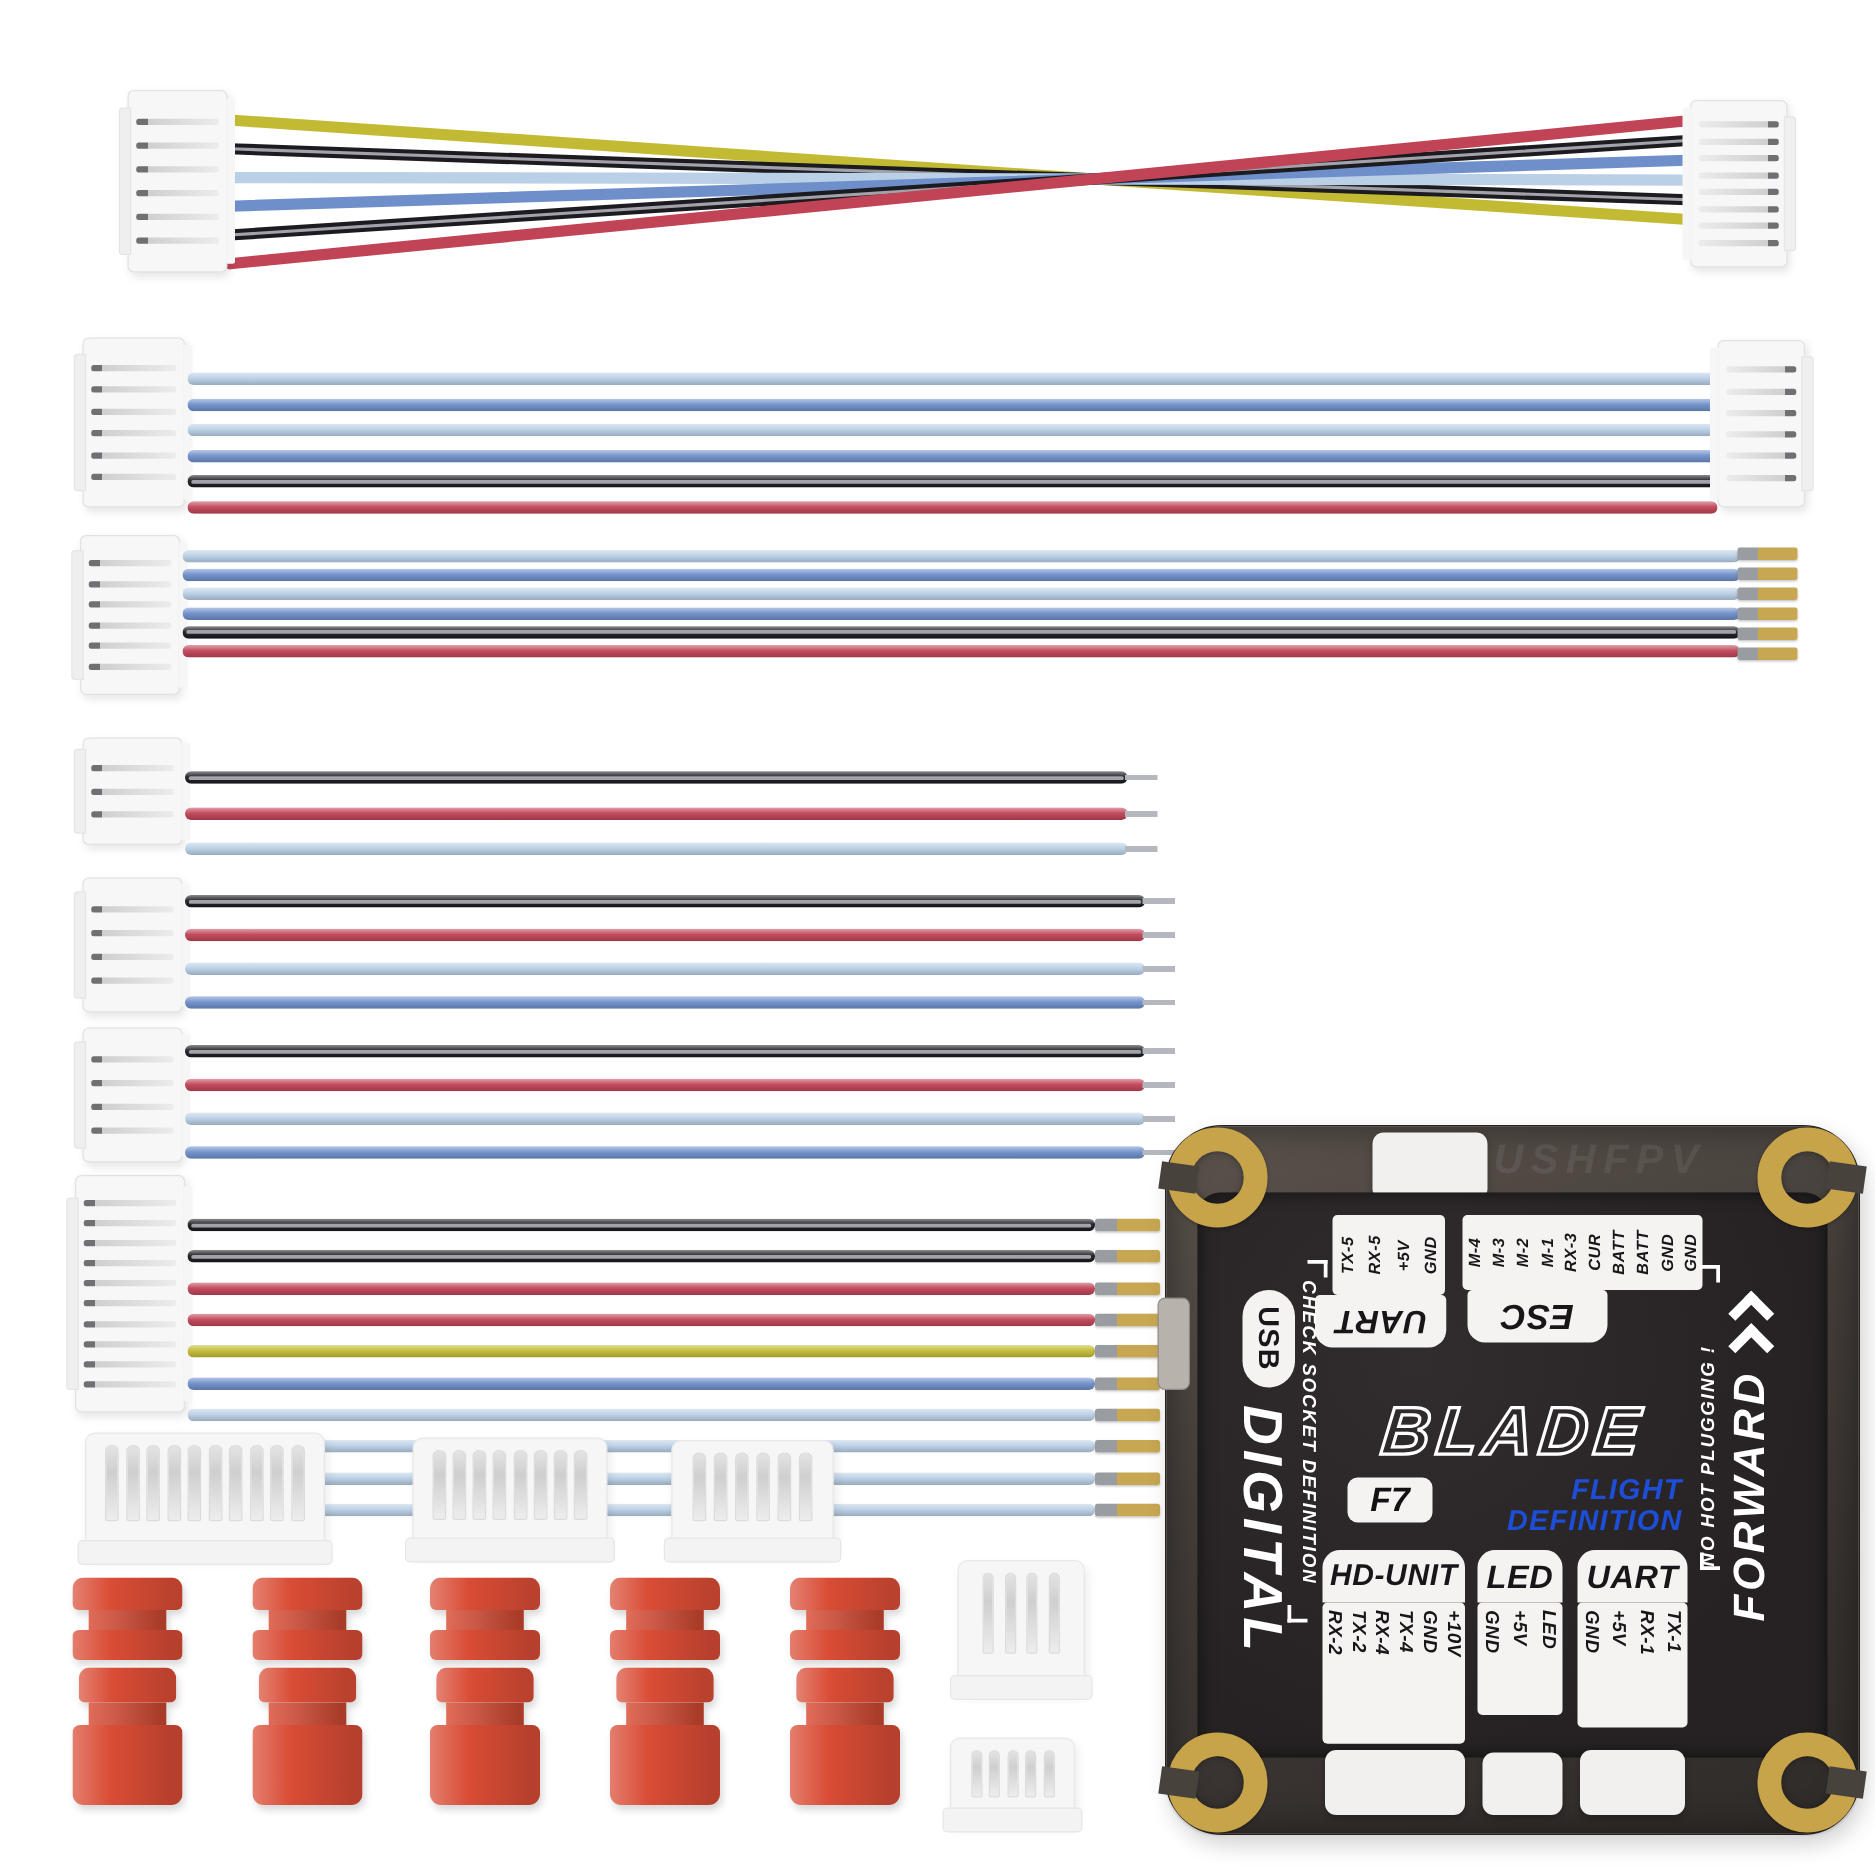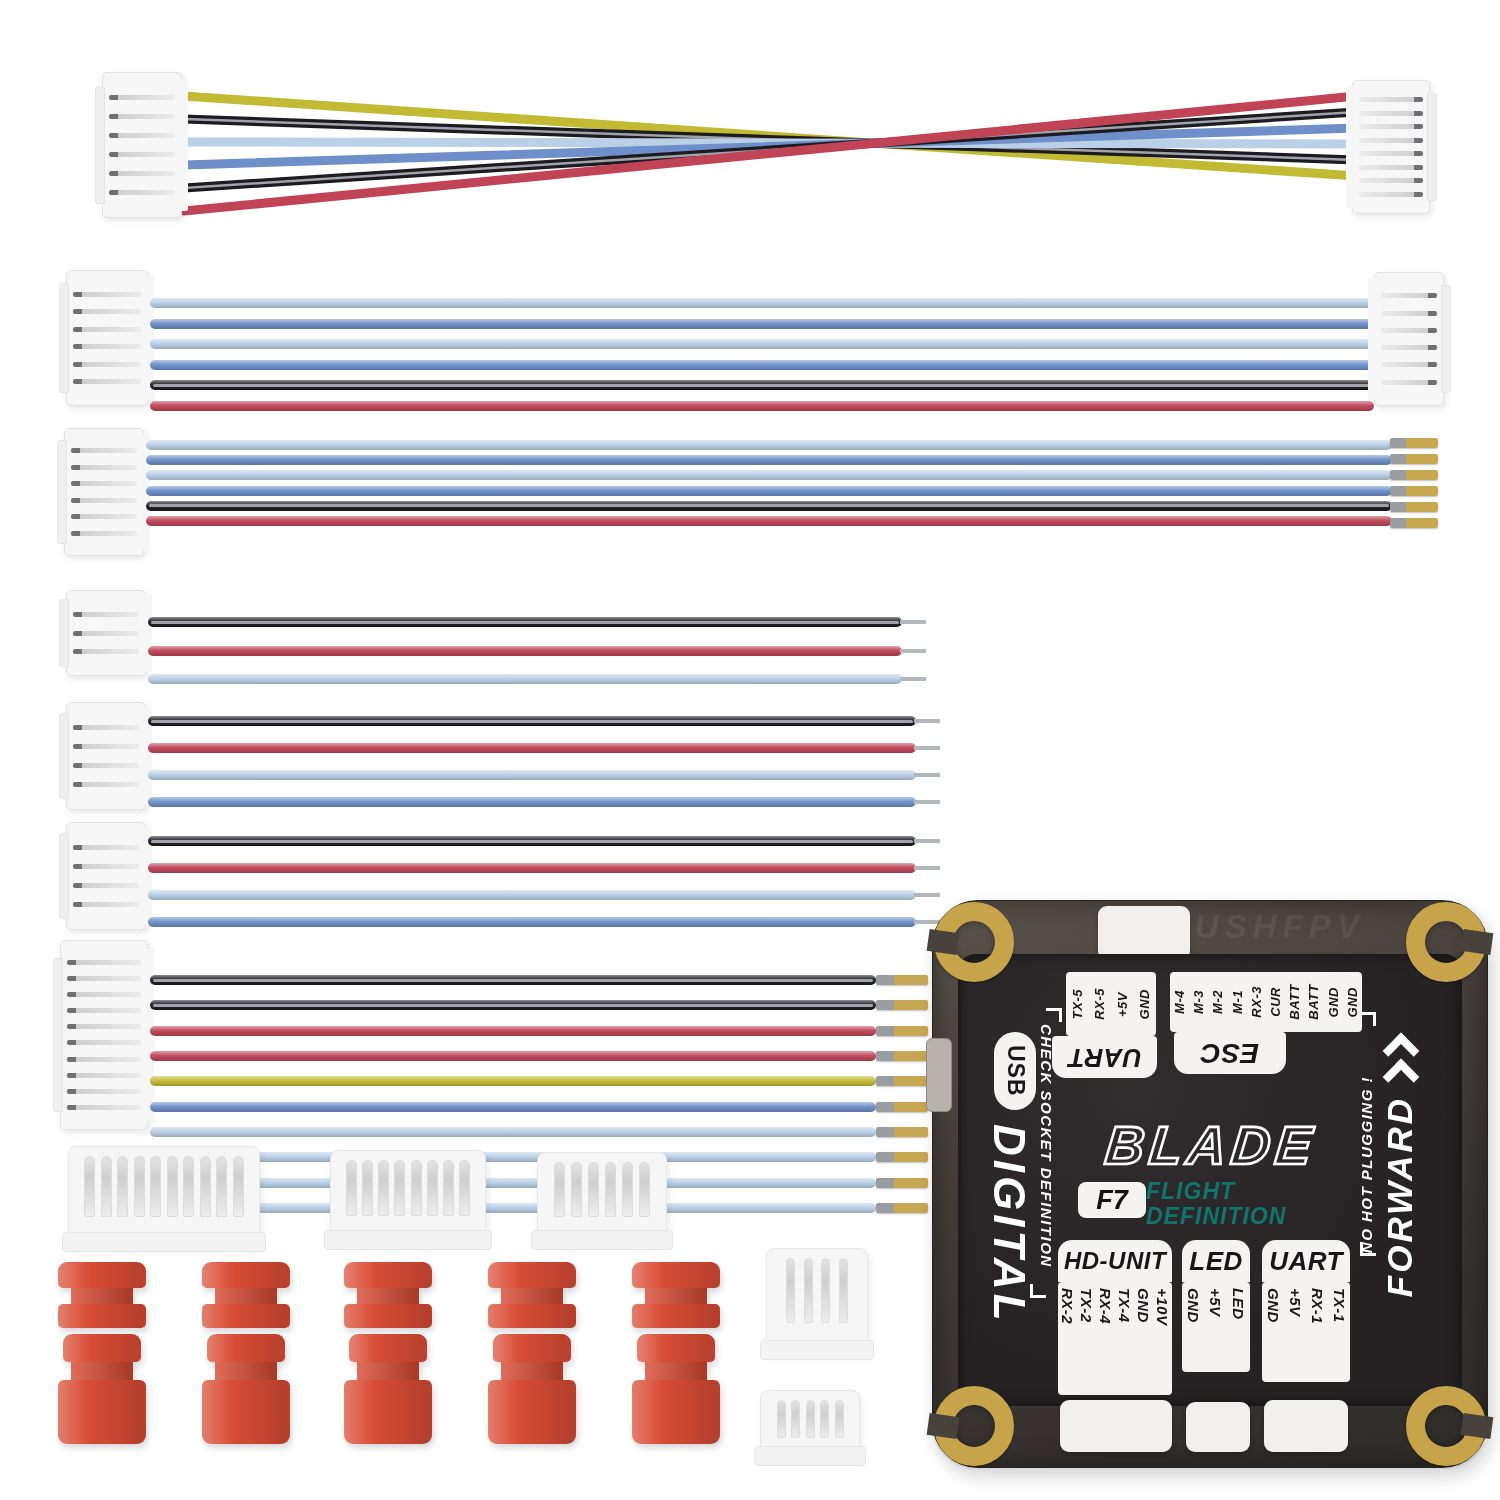--- a/index.html
+++ b/index.html
@@ -87,21 +87,21 @@
   .tab-up   { border-radius:14px 14px 0 0; }
   .tab-down { border-radius:4px 4px 14px 14px; }
   .flip180 { transform:rotate(180deg); display:inline-block; }
 
   .blade-logo { position:absolute; left:140px; top:216px; width:282px; text-align:center;
            font:italic 800 54px "Liberation Sans",sans-serif; letter-spacing:5px; color:transparent;
            -webkit-text-stroke:2.6px #ffffff; transform:skewX(-6deg); white-space:nowrap; }
   .f7-badge { position:absolute; left:148px; top:284px; width:68px; height:36px; background:#f4f3f1;
            border-radius:8px; display:flex; align-items:center; justify-content:center;
            font:italic 800 27px "Liberation Sans",sans-serif; color:#141114; }
-  .fc-subtitle { position:absolute; left:216px; top:281px; width:190px; text-align:left; color:#0f766e;
+  .fc-subtitle { position:absolute; left:226px; top:281px; width:190px; text-align:right; color:#1d4ed8;
            font:italic 700 23px "Liberation Sans",sans-serif; line-height:1.08; letter-spacing:1px; }
 
   .vtext { writing-mode:vertical-rl; white-space:nowrap; color:#ffffff; }
   .vflip { writing-mode:vertical-rl; white-space:nowrap; color:#ffffff; transform:rotate(180deg); }
   .usb-pill { position:absolute; left:64px; top:134px; width:42px; height:78px; background:#f4f3f1;
            border-radius:22px; display:flex; align-items:center; justify-content:center; }
   .usb-pill span { writing-mode:vertical-rl; font:700 23px "Liberation Sans",sans-serif; color:#1a171a; letter-spacing:1px; }
   .check-note { position:absolute; left:108px; top:126px; font:italic 700 15px "Liberation Sans",sans-serif; letter-spacing:1.5px; }
   .digital-label { position:absolute; left:54px; top:226px; font:italic 800 44px "Liberation Sans",sans-serif; letter-spacing:4px; }
   .nohot-label { position:absolute; left:428px; top:178px; font:italic 700 15px "Liberation Sans",sans-serif; letter-spacing:1.5px; }

